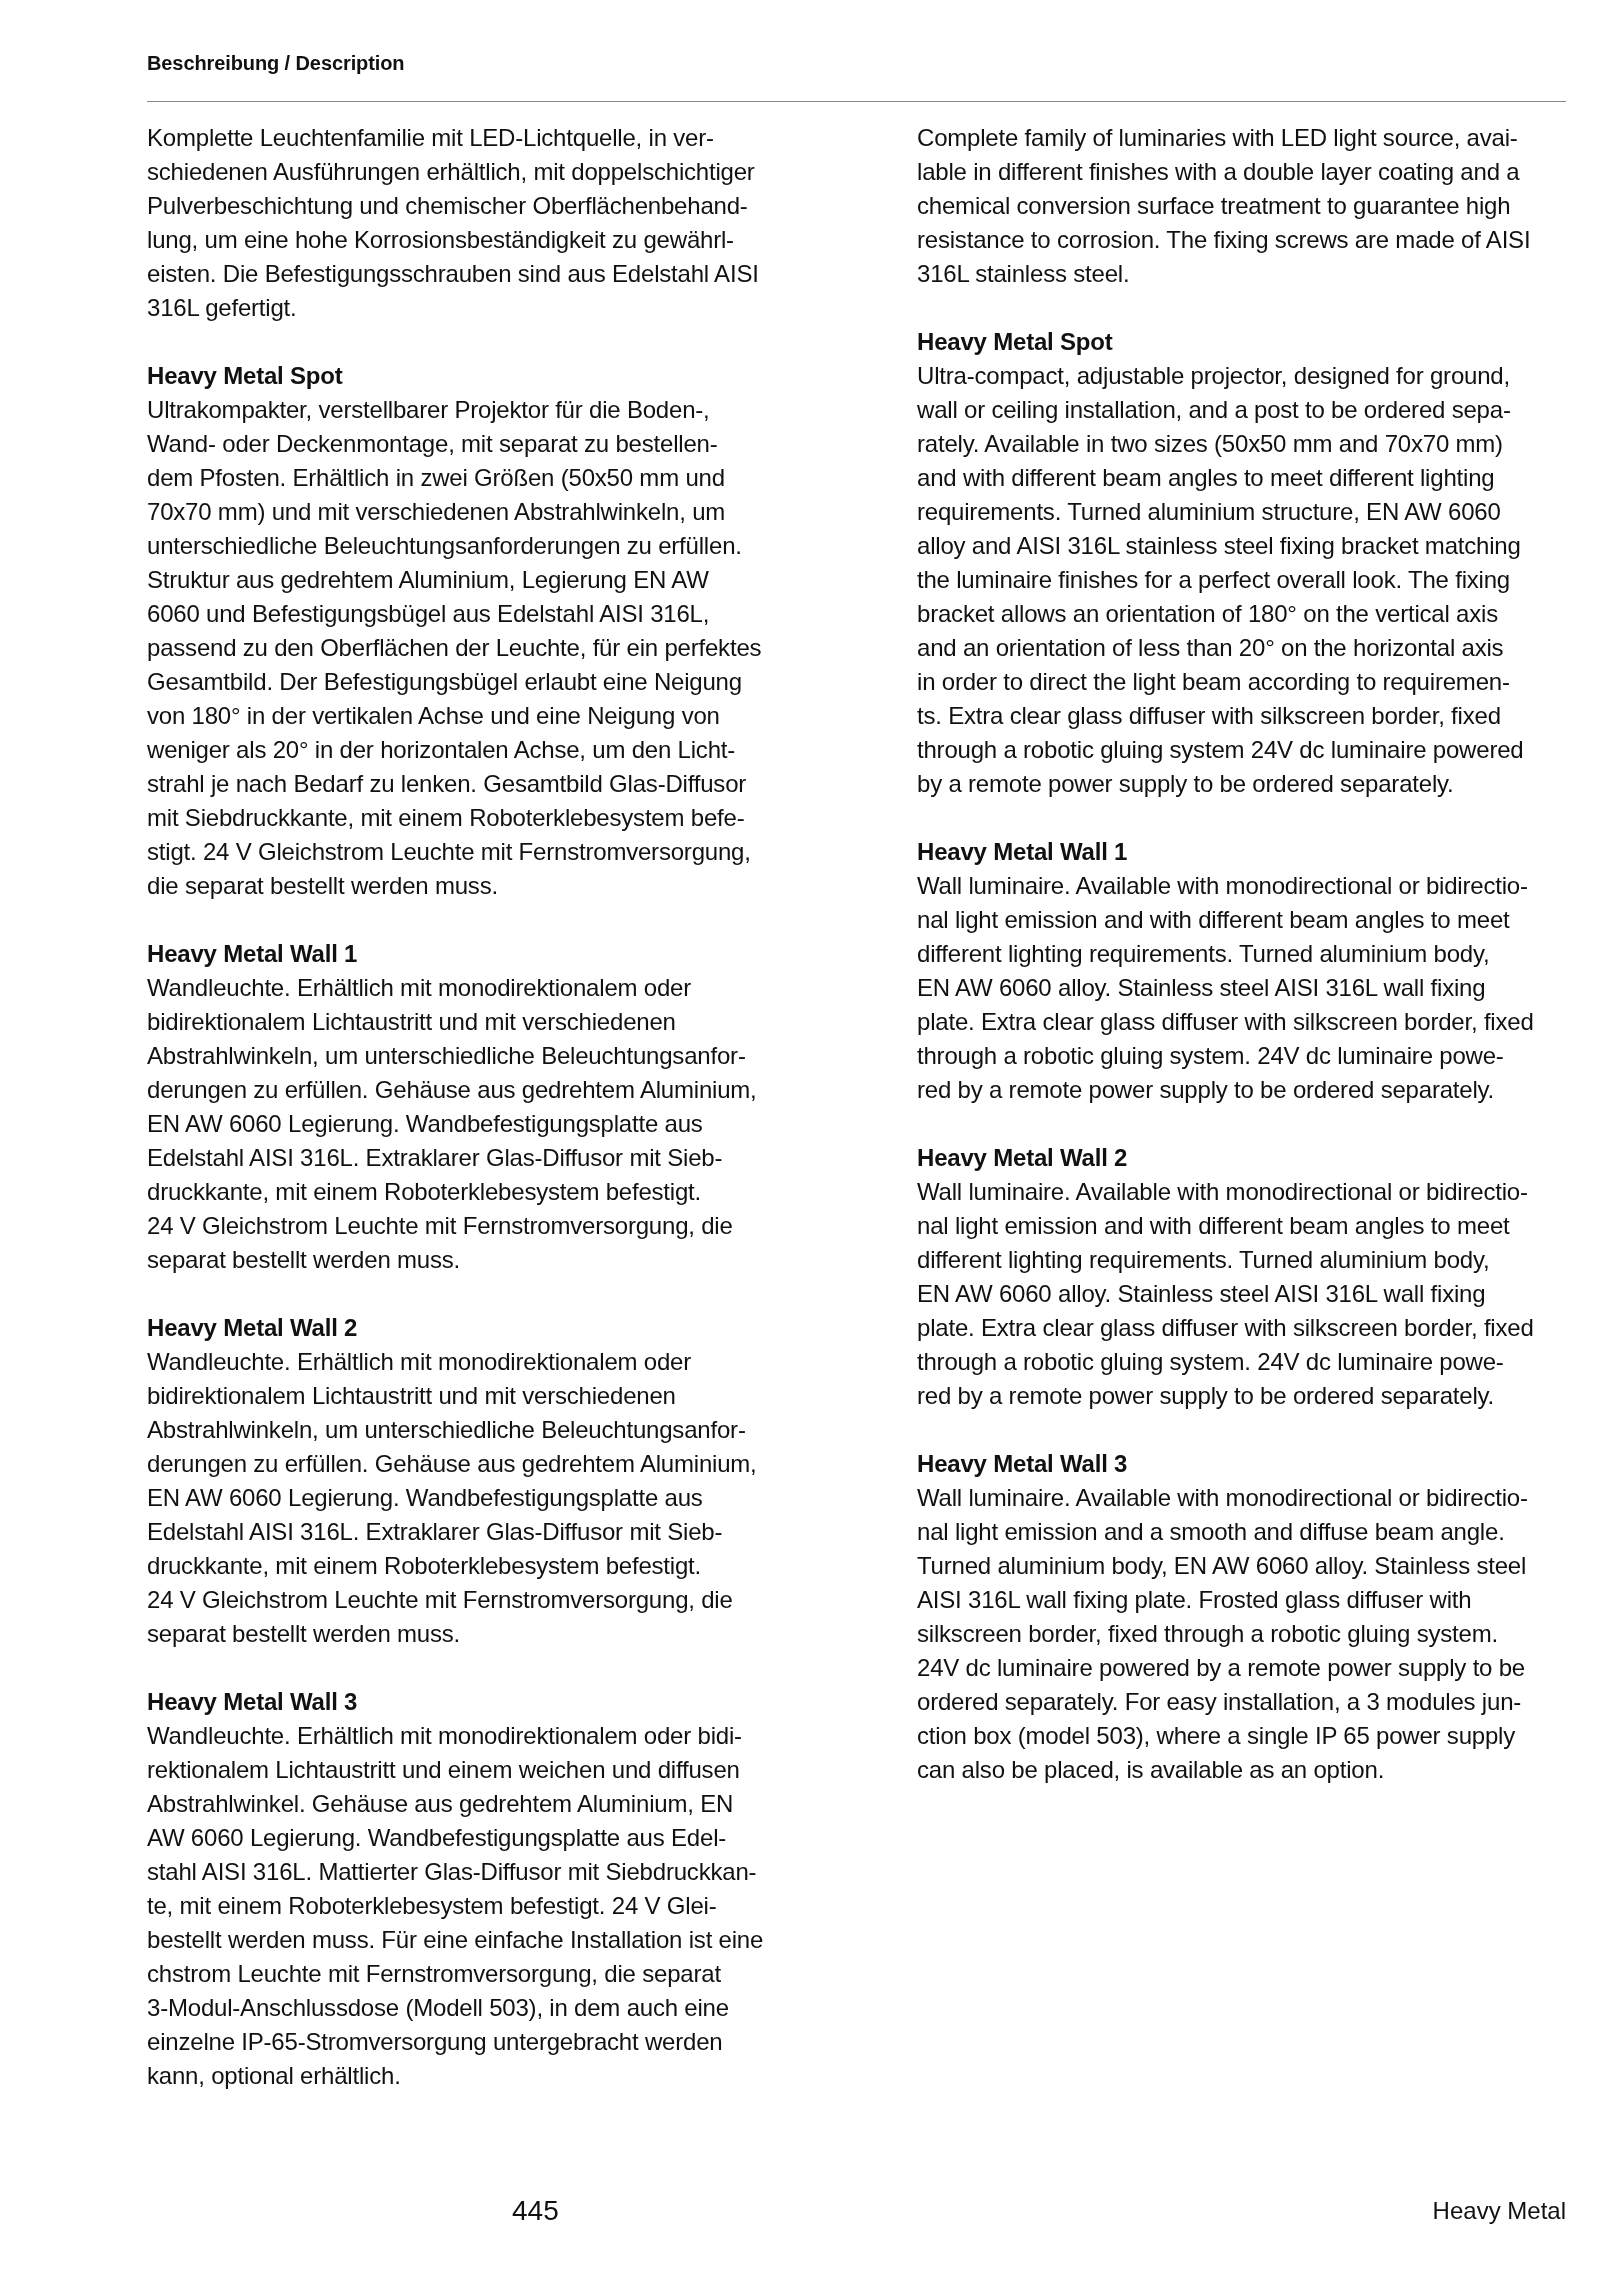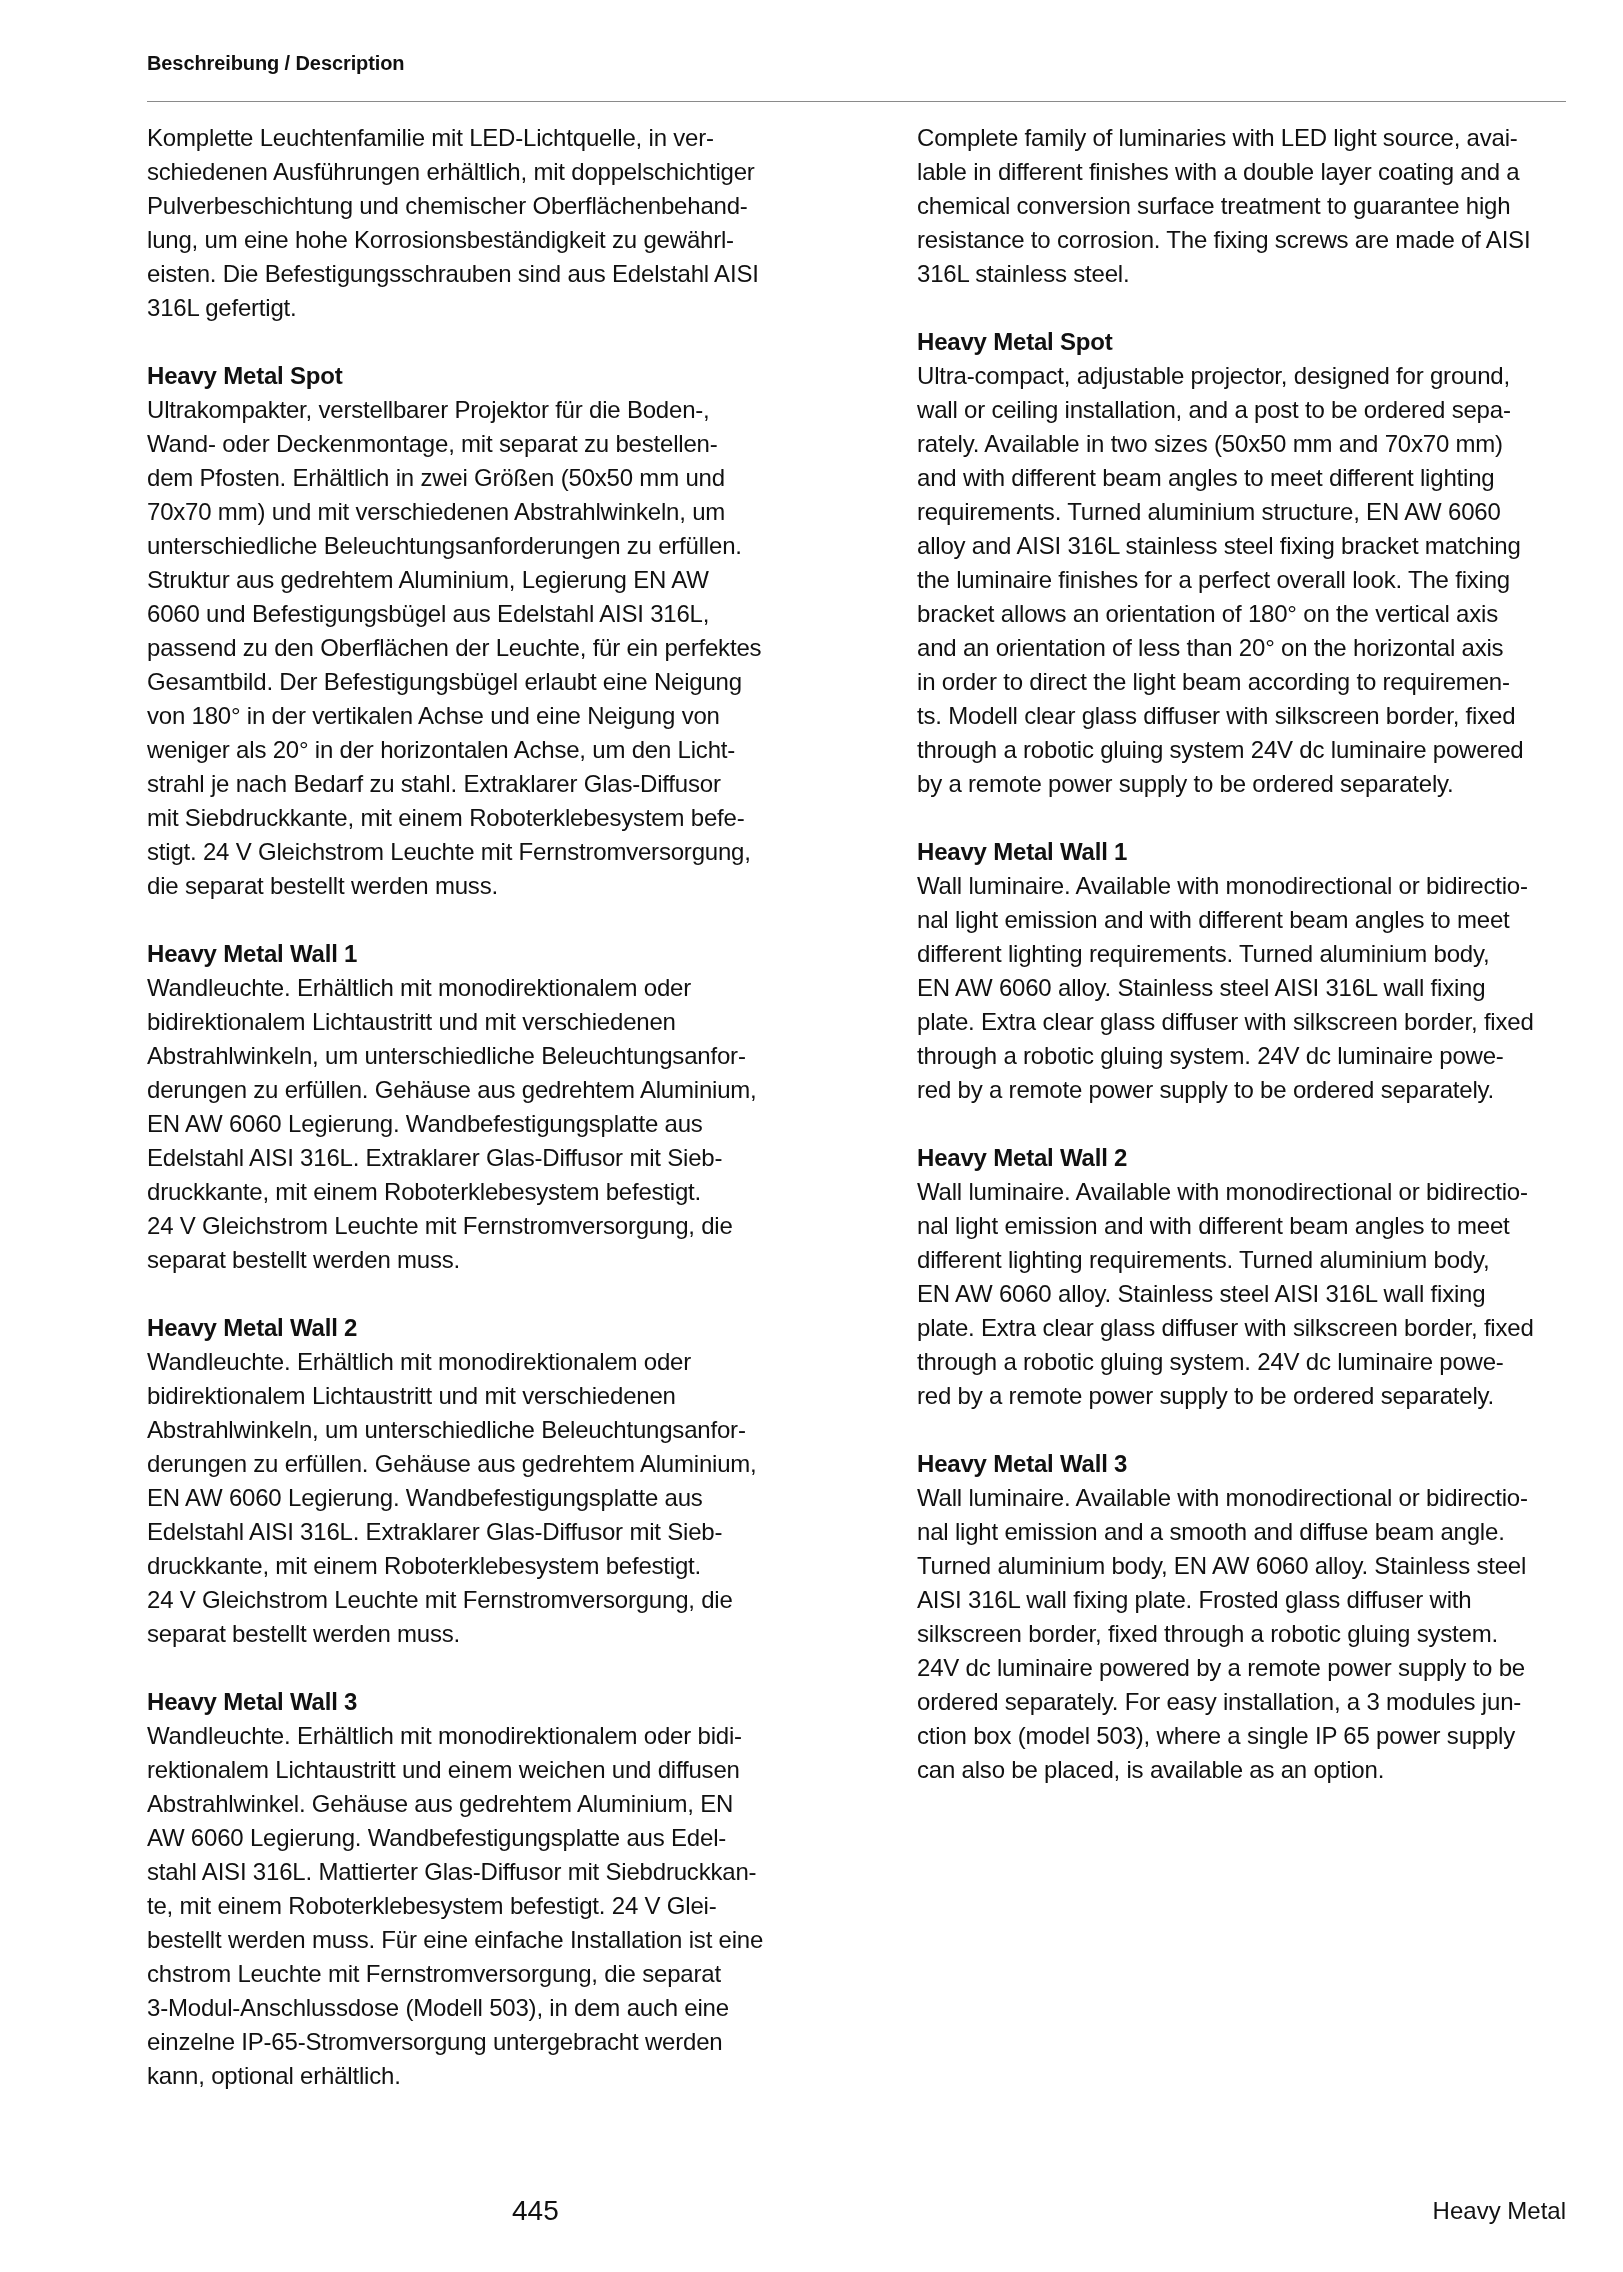--- a/index.html
+++ b/index.html
@@ -55,21 +55,21 @@
       <span class="line">Wand- oder Deckenmontage, mit separat zu bestellen-</span>
       <span class="line">dem Pfosten. Erhältlich in zwei Größen (50x50 mm und</span>
       <span class="line">70x70 mm) und mit verschiedenen Abstrahlwinkeln, um</span>
       <span class="line">unterschiedliche Beleuchtungsanforderungen zu erfüllen.</span>
       <span class="line">Struktur aus gedrehtem Aluminium, Legierung EN AW</span>
       <span class="line">6060 und Befestigungsbügel aus Edelstahl AISI 316L,</span>
       <span class="line">passend zu den Oberflächen der Leuchte, für ein perfektes</span>
       <span class="line">Gesamtbild. Der Befestigungsbügel erlaubt eine Neigung</span>
       <span class="line">von 180° in der vertikalen Achse und eine Neigung von</span>
       <span class="line">weniger als 20° in der horizontalen Achse, um den Licht-</span>
-      <span class="line">strahl je nach Bedarf zu stahl. Extraklarer Glas-Diffusor</span>
+      <span class="line">strahl je nach Bedarf zu lenken. Gesamtbild Glas-Diffusor</span>
       <span class="line">mit Siebdruckkante, mit einem Roboterklebesystem befe-</span>
       <span class="line">stigt. 24 V Gleichstrom Leuchte mit Fernstromversorgung,</span>
       <span class="line">die separat bestellt werden muss.</span>
     </div>
     <div class="block">
       <span class="block-heading">Heavy Metal Wall 1</span>
       <span class="line">Wandleuchte. Erhältlich mit monodirektionalem oder</span>
       <span class="line">bidirektionalem Lichtaustritt und mit verschiedenen</span>
       <span class="line">Abstrahlwinkeln, um unterschiedliche Beleuchtungsanfor-</span>
       <span class="line">derungen zu erfüllen. Gehäuse aus gedrehtem Aluminium,</span>
@@ -119,21 +119,21 @@
       <span class="line">Ultra-compact, adjustable projector, designed for ground,</span>
       <span class="line">wall or ceiling installation, and a post to be ordered sepa-</span>
       <span class="line">rately. Available in two sizes (50x50 mm and 70x70 mm)</span>
       <span class="line">and with different beam angles to meet different lighting</span>
       <span class="line">requirements. Turned aluminium structure, EN AW 6060</span>
       <span class="line">alloy and AISI 316L stainless steel fixing bracket matching</span>
       <span class="line">the luminaire finishes for a perfect overall look. The fixing</span>
       <span class="line">bracket allows an orientation of 180° on the vertical axis</span>
       <span class="line">and an orientation of less than 20° on the horizontal axis</span>
       <span class="line">in order to direct the light beam according to requiremen-</span>
-      <span class="line">ts. Modell clear glass diffuser with silkscreen border, fixed</span>
+      <span class="line">ts. Extra clear glass diffuser with silkscreen border, fixed</span>
       <span class="line">through a robotic gluing system 24V dc luminaire powered</span>
       <span class="line">by a remote power supply to be ordered separately.</span>
     </div>
     <div class="block">
       <span class="block-heading">Heavy Metal Wall 1</span>
       <span class="line">Wall luminaire. Available with monodirectional or bidirectio-</span>
       <span class="line">nal light emission and with different beam angles to meet</span>
       <span class="line">different lighting requirements. Turned aluminium body,</span>
       <span class="line">EN AW 6060 alloy. Stainless steel AISI 316L wall fixing</span>
       <span class="line">plate. Extra clear glass diffuser with silkscreen border, fixed</span>

